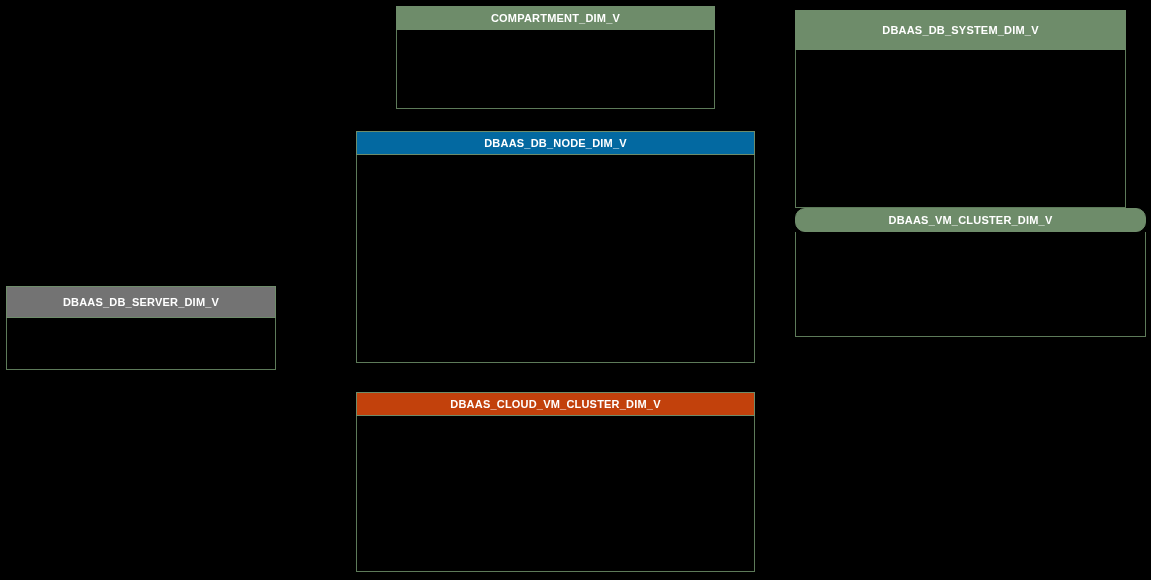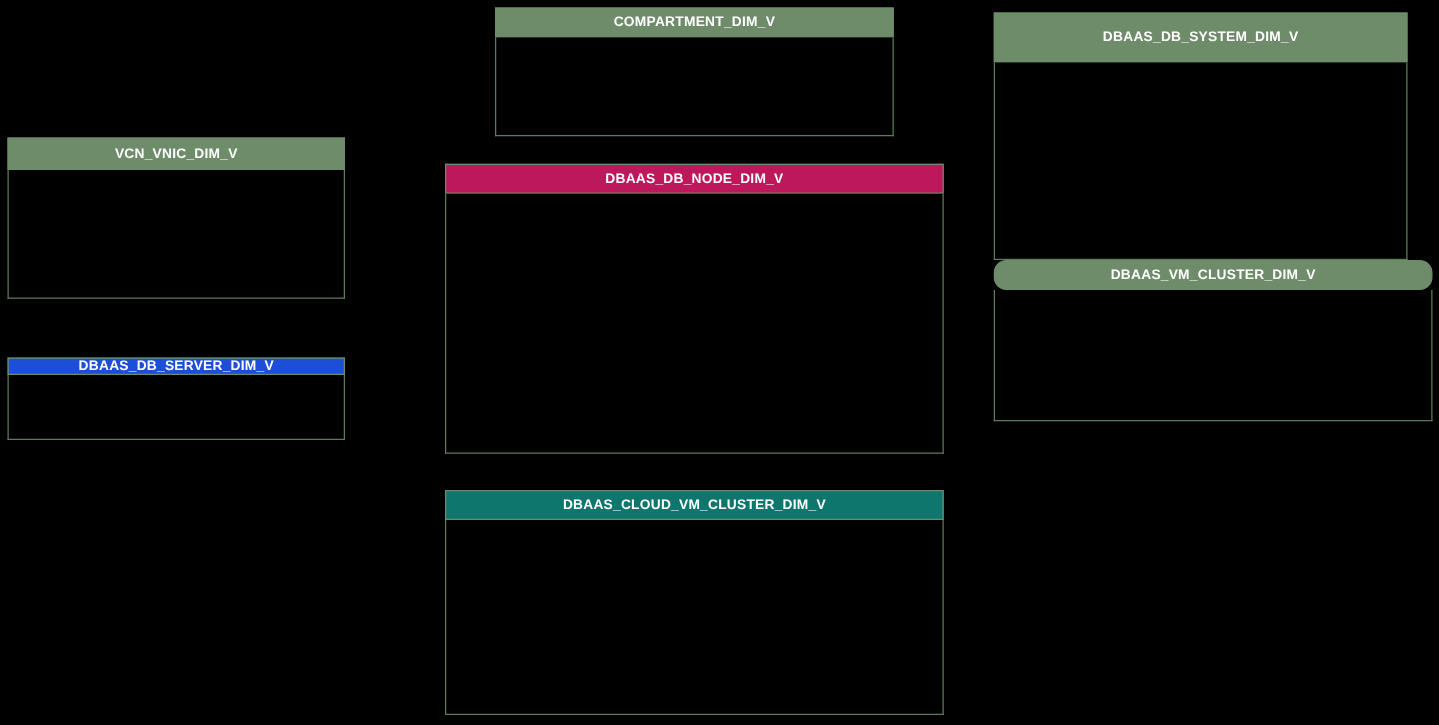--- a/index.html
+++ b/index.html
@@ -64,43 +64,37 @@
       <div class="entity-body" style="height: 79px; background: rgb(0, 0, 0); border-color: rgb(93, 122, 89);">
         <ul class="attr-list"></ul>
       </div>
     </div>
     <div class="entity" style="left: 795px; top: 10px; width: 331px; height: 182px;">
       <div class="entity-header" style="height: 40px; background: rgb(110, 140, 106); border-color: rgb(110, 140, 106); color: rgb(255, 255, 255);">DBAAS_DB_SYSTEM_DIM_V</div>
       <div class="entity-body" style="height: 158px; background: rgb(0, 0, 0); border-color: rgb(93, 122, 89);">
         <ul class="attr-list"></ul>
       </div>
     </div>
-    <div class="entity" style="left: 6px; top: 110px; width: 270px; height: 129px;">
-      <div class="entity-header" style="height: 26px; background: rgb(110, 140, 106); border-color: rgb(110, 140, 106); color: rgb(255, 255, 255);">VCN_VNIC_DIM_V</div>
-      <div class="entity-body" style="height: 103px; background: rgb(0, 0, 0); border-color: rgb(93, 122, 89);">
-        <ul class="attr-list"></ul>
-      </div>
-    </div>
     <div class="entity" style="left: 356px; top: 131px; width: 399px; height: 232px;">
-      <div class="entity-header" style="height: 24px; background: #be185d; border-color: rgb(110, 140, 106); color: rgb(255, 255, 255);">DBAAS_DB_NODE_DIM_V</div>
+      <div class="entity-header" style="height: 24px; background: #0369a1; border-color: rgb(110, 140, 106); color: rgb(255, 255, 255);">DBAAS_DB_NODE_DIM_V</div>
       <div class="entity-body" style="height: 208px; background: rgb(0, 0, 0); border-color: rgb(93, 122, 89);">
         <ul class="attr-list"></ul>
       </div>
     </div>
     <div class="entity" style="left: 795px; top: 208px; width: 351px; height: 129px;">
       <div class="entity-header" style="height: 24px; background: rgb(110, 140, 106); border-color: rgb(110, 140, 106); color: rgb(255, 255, 255); border-radius: 10px;">DBAAS_VM_CLUSTER_DIM_V</div>
       <div class="entity-body" style="height: 105px; background: rgb(0, 0, 0); border-color: rgb(93, 122, 89);">
         <ul class="attr-list"></ul>
       </div>
     </div>
     <div class="entity" style="left: 6px; top: 286px; width: 270px; height: 78px;">
-      <div class="entity-header" style="height: 14px; background: #1d4ed8; border-color: rgb(110, 140, 106); color: rgb(255, 255, 255);">DBAAS_DB_SERVER_DIM_V</div>
+      <div class="entity-header" style="height: 32px; background: #737373; border-color: rgb(110, 140, 106); color: rgb(255, 255, 255);">DBAAS_DB_SERVER_DIM_V</div>
       <div class="entity-body" style="height: 52px; background: rgb(0, 0, 0); border-color: rgb(93, 122, 89);">
         <ul class="attr-list"></ul>
       </div>
     </div>
     <div class="entity" style="left: 356px; top: 392px; width: 399px; height: 180px;">
-      <div class="entity-header" style="height: 24px; background: #0f766e; border-color: rgb(110, 140, 106); color: rgb(255, 255, 255);">DBAAS_CLOUD_VM_CLUSTER_DIM_V</div>
+      <div class="entity-header" style="height: 24px; background: #c2410c; border-color: rgb(110, 140, 106); color: rgb(255, 255, 255);">DBAAS_CLOUD_VM_CLUSTER_DIM_V</div>
       <div class="entity-body" style="height: 156px; background: rgb(0, 0, 0); border-color: rgb(93, 122, 89);">
         <ul class="attr-list"></ul>
       </div>
     </div>
   </div>
 
 </body></html>

